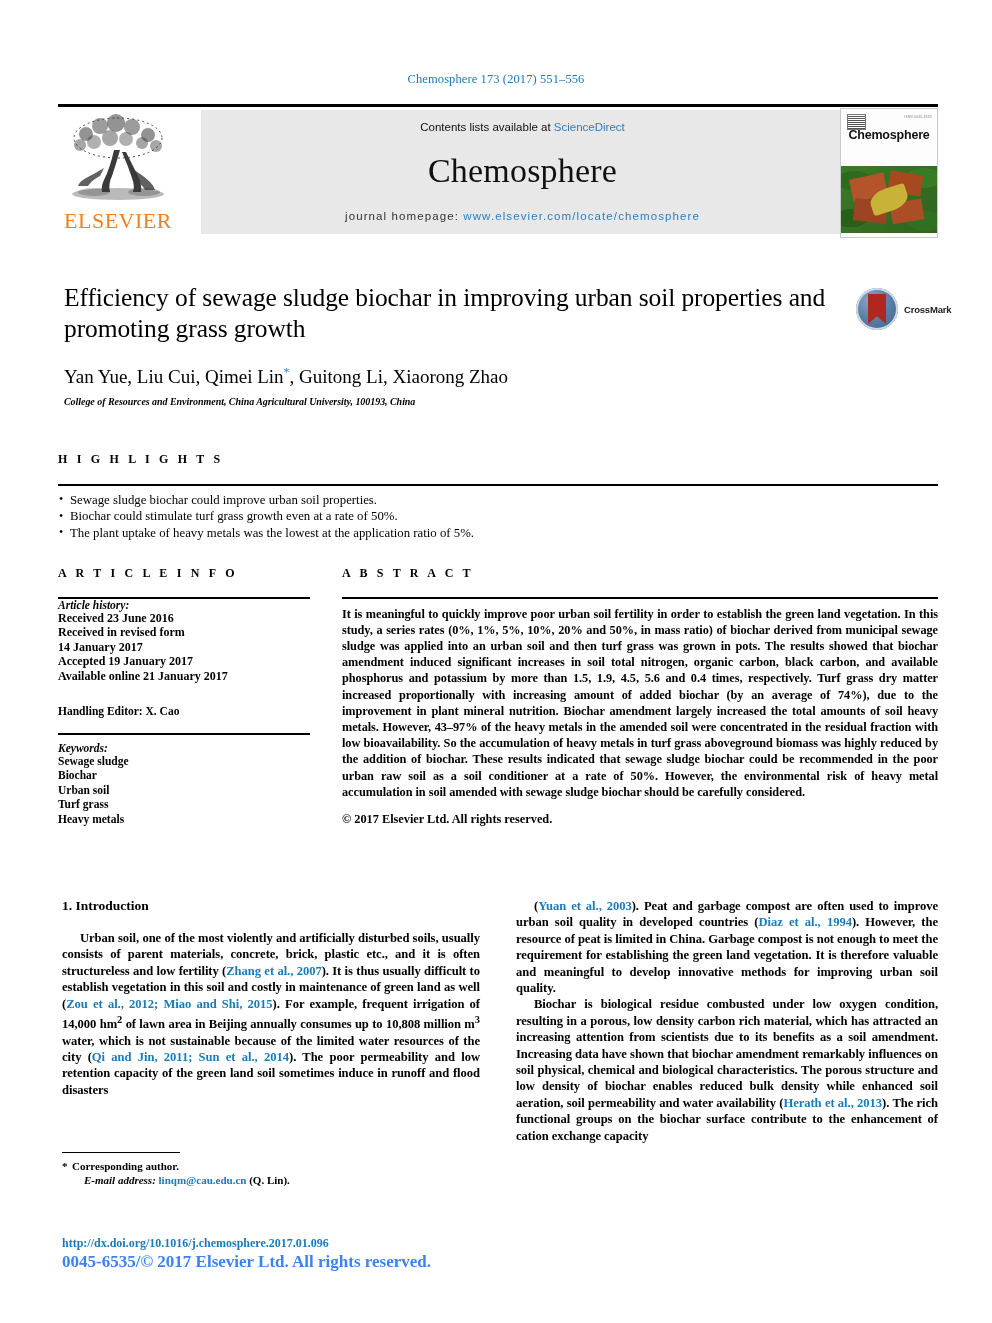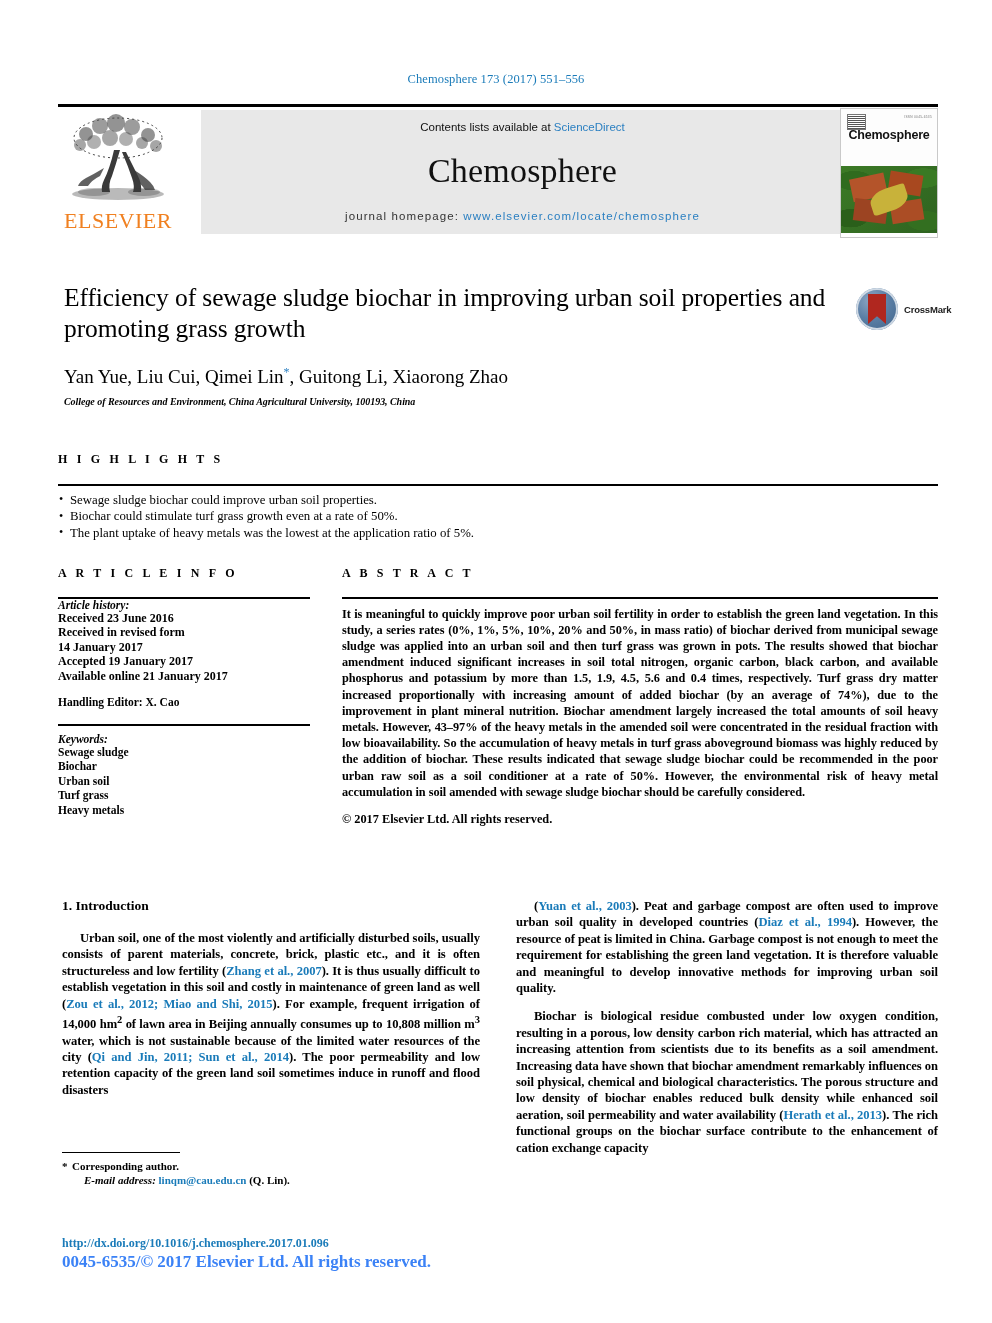--- a/index.html
+++ b/index.html
@@ -327,21 +327,21 @@
     font-size: 11.5px;
   }
   .hist-line {
     font-family: "Liberation Serif", serif;
     font-weight: bold;
     font-size: 12px;
     line-height: 14.5px;
     color: #000;
   }
   .handling {
-    margin-top: 13px;
+    margin-top: 22px;
     font-family: "Liberation Serif", serif;
     font-weight: bold;
     font-size: 11.5px;
   }
   .kw-rule { margin-top: 14px; }
   .kw-title {
     font-style: italic;
     font-weight: bold;
     font-size: 11.5px;
     margin-top: 7px;
@@ -394,21 +394,21 @@
     font-family: "Liberation Serif", serif;
     font-weight: bold;
     font-size: 12.6px;
     line-height: 16.4px;
     text-align: justify;
     text-indent: 18px;
     margin: 0;
     color: #000;
     letter-spacing: -.05px;
   }
-  .para + .para { margin-top: 12px; }
+  .para + .para { margin-top: 0px; }
   a.cite, .cite {
     color: #1a7bb9;
     text-decoration: none;
   }
 
   
   .footnote {
     position: absolute;
     left: 62px;
     top: 1152px;

